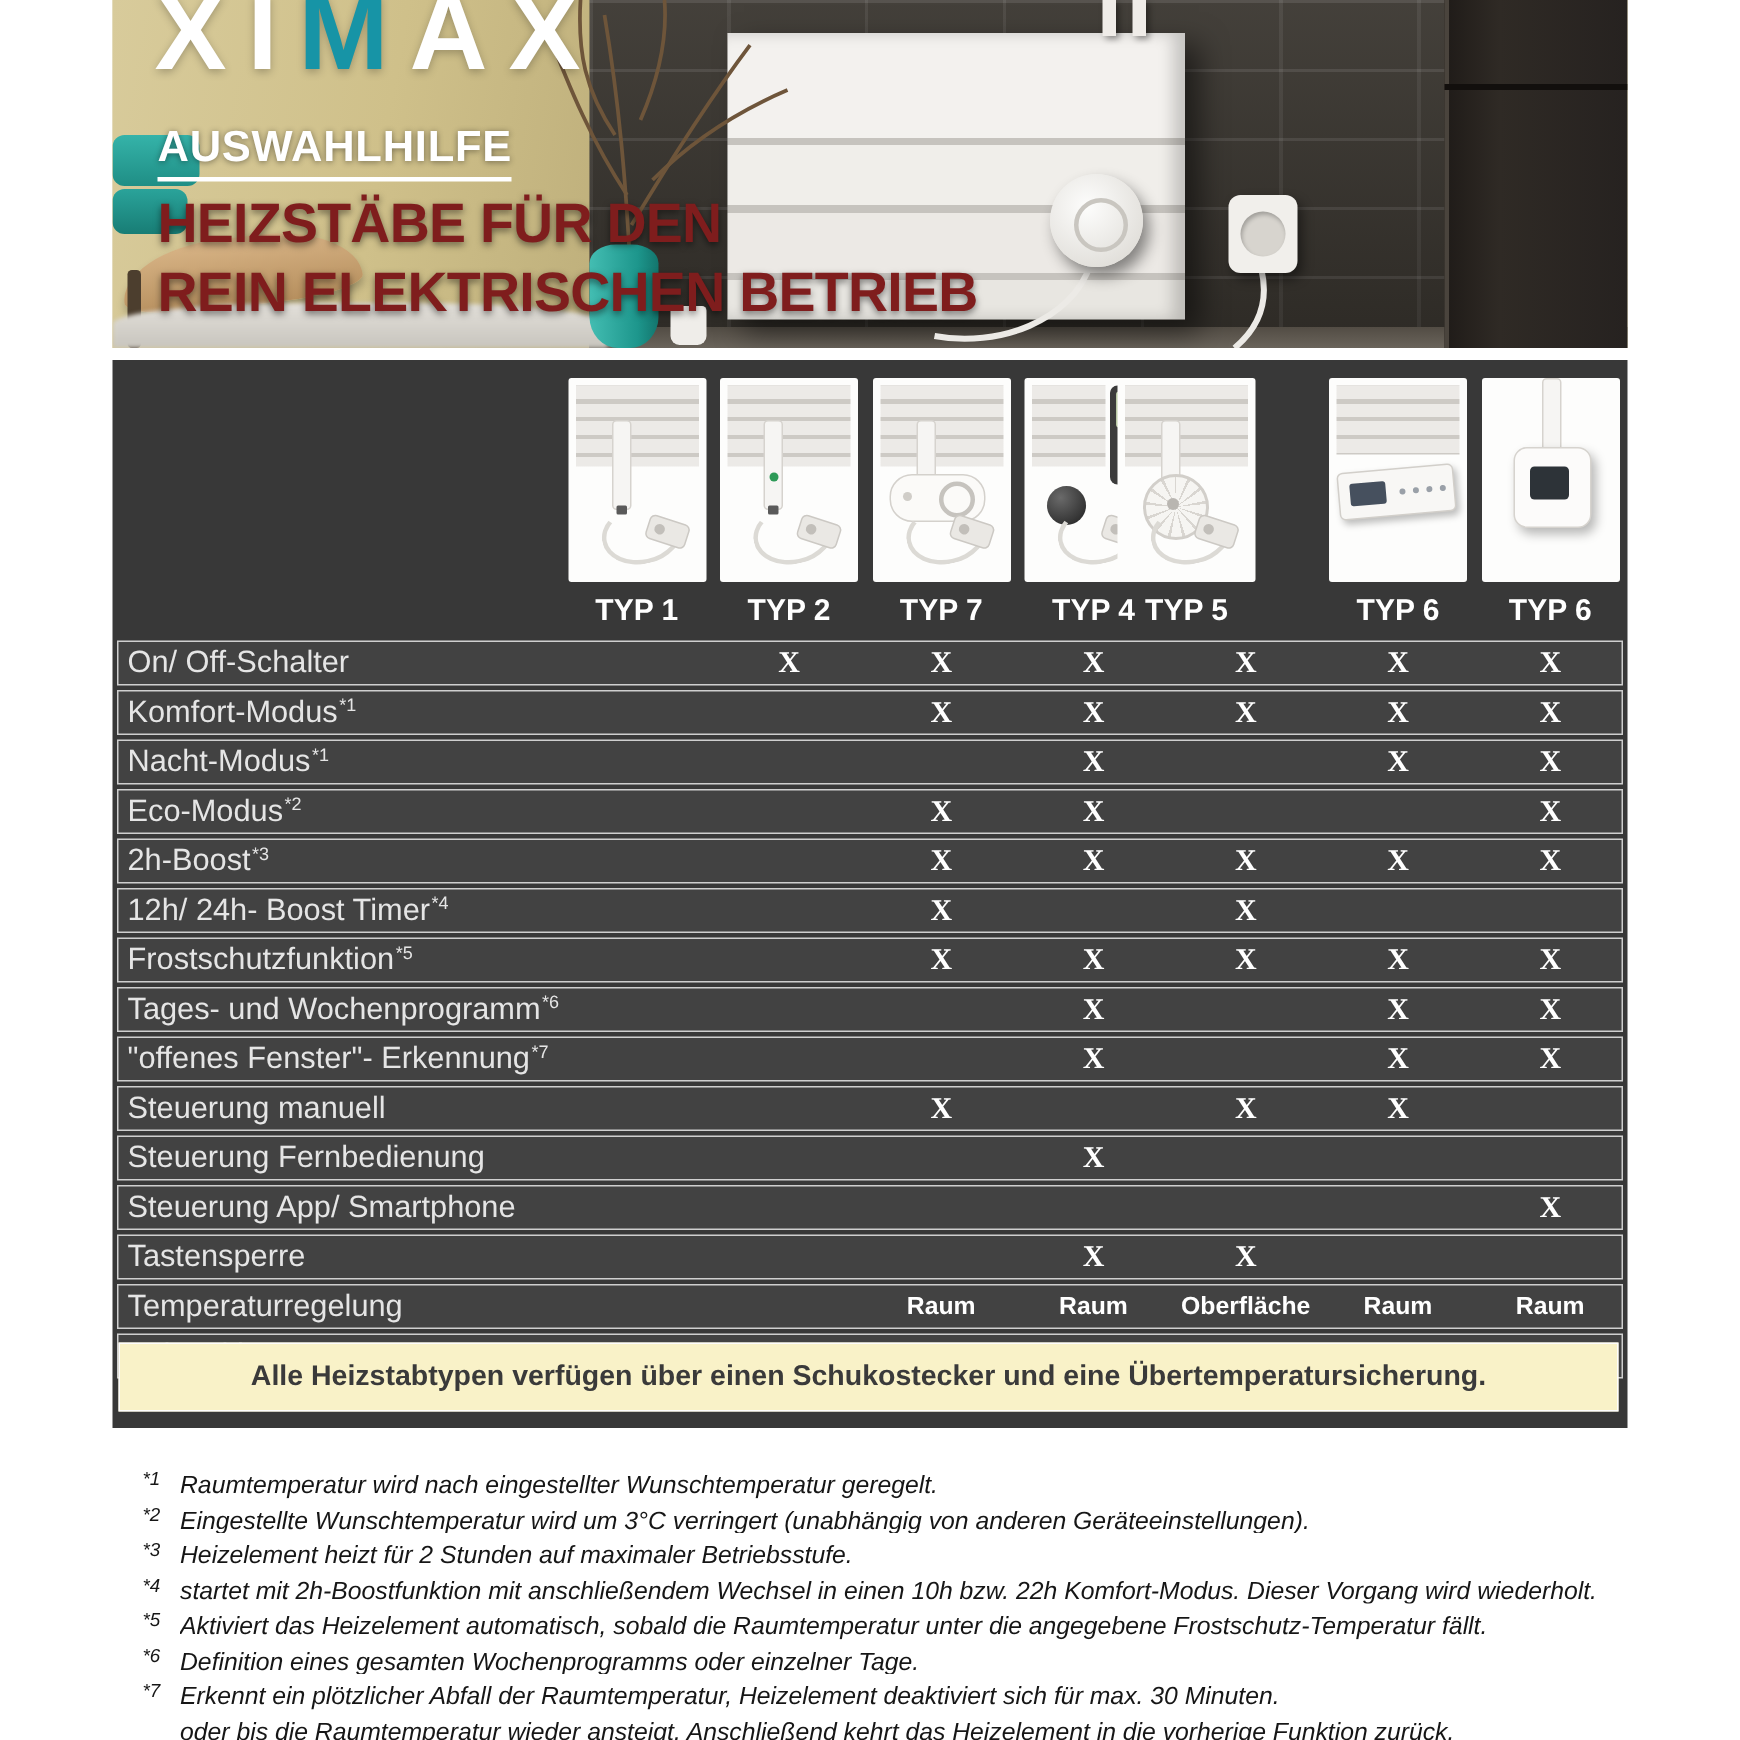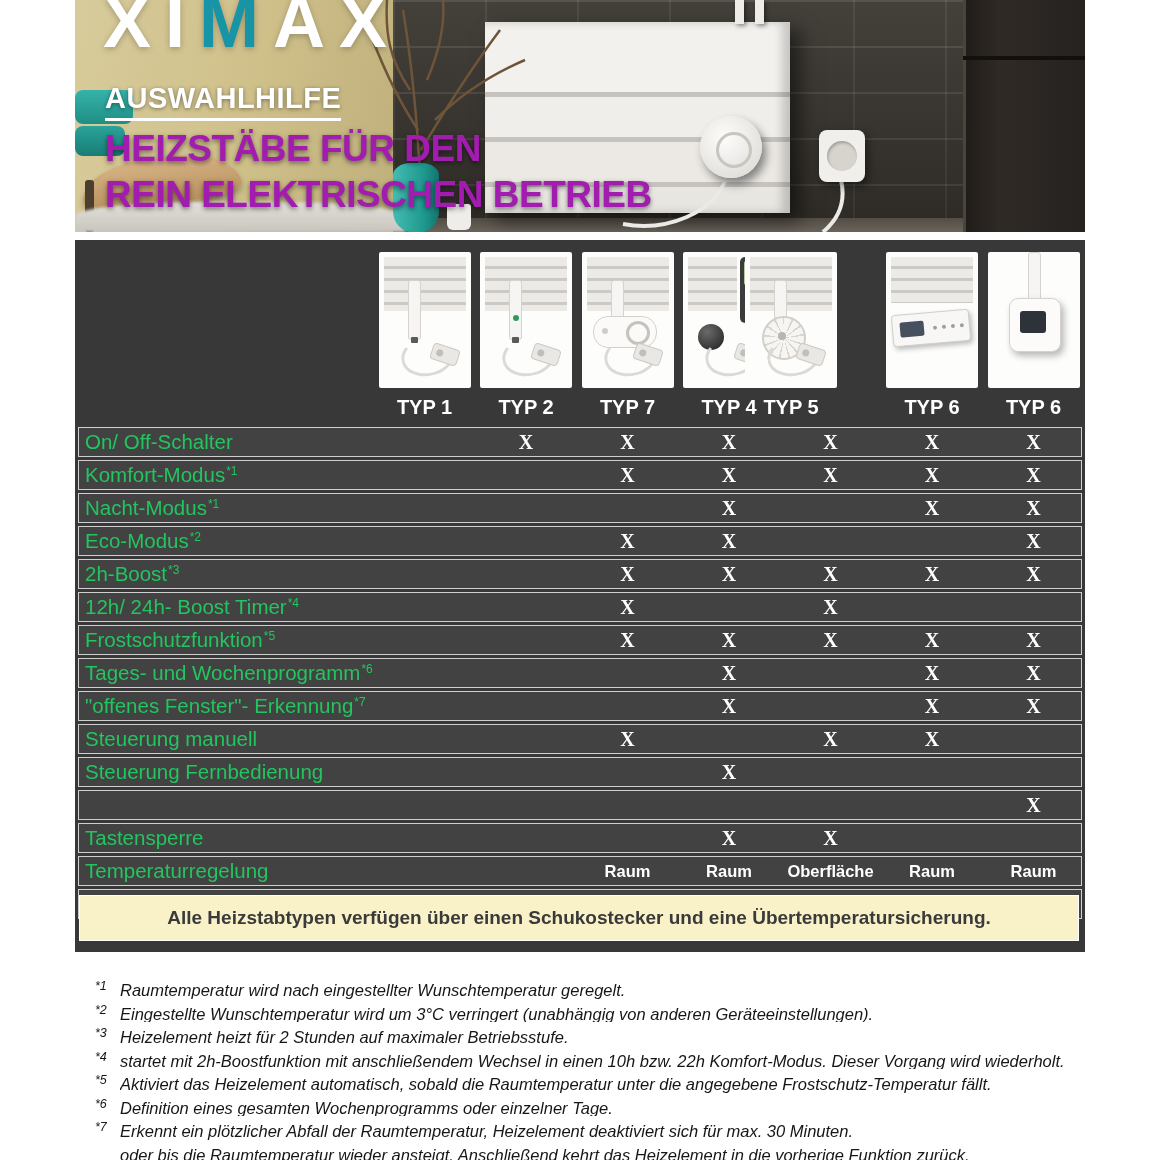--- a/index.html
+++ b/index.html
@@ -47,21 +47,21 @@
      background:linear-gradient(90deg,#43bdb2,#1d968c 70%,#13756d);border-radius:38% 38% 42% 42%/18% 18% 30% 30%;}
   .mug{position:absolute;left:372px;top:204px;width:24px;height:26px;background:#efede9;border-radius:3px 3px 6px 6px;}
   .branches{position:absolute;left:210px;top:0;width:270px;height:175px;}
   .cables{position:absolute;left:0;top:0;width:1010px;height:232px;}
 
   .logo{position:absolute;left:28px;top:-14px;font-size:72px;font-weight:bold;color:#ffffff;
      letter-spacing:14px;line-height:1;text-shadow:0 2px 6px rgba(0,0,0,.25);}
   .logo .mid{color:#1794a6;}
   .eyebrow{position:absolute;left:30px;top:82px;font-size:29px;font-weight:bold;color:#ffffff;
      letter-spacing:.5px;border-bottom:3px solid #ffffff;padding-bottom:3px;text-shadow:0 1px 4px rgba(0,0,0,.45);}
-  .titles{position:absolute;left:30px;top:126px;color:#a21caf;font-weight:bold;font-size:37px;line-height:46px;
+  .titles{position:absolute;left:30px;top:126px;color:#7f1d1d;font-weight:bold;font-size:37px;line-height:46px;
      letter-spacing:-.5px;text-shadow:0 2px 5px rgba(0,0,0,.5);}
 
   
   .panel{position:absolute;left:75px;top:240px;width:1010px;height:712px;background:#383838;}
   .typ-col{position:absolute;top:12px;width:92px;}
   .pbox{position:relative;width:92px;height:136px;background:#fdfdfc;border-radius:2px;overflow:hidden;}
   .plabel{margin-top:8px;text-align:center;color:#ffffff;font-weight:bold;font-size:20px;width:92px;}
 
   
   .pbox>div{position:absolute;}
@@ -97,21 +97,21 @@
      box-shadow:9px 0 #9aa0a8,18px 0 #9aa0a8,27px 0 #9aa0a8;}
   .v7 .rod{left:40px;top:0;height:48px;}
   .v7 .rod:after{display:none;}
   .v7 .dev{display:block;left:21px;top:46px;width:50px;height:52px;background:#fcfbfa;border:1px solid #d6d3ce;
      border-radius:9px;box-shadow:3px 4px 7px rgba(0,0,0,.28);}
   .v7 .dev:before{content:"";position:absolute;left:10px;top:12px;width:26px;height:22px;background:#2d3338;border-radius:3px;}
 
   
   .rows{position:absolute;left:3px;top:187px;width:1004px;}
   .trow{position:relative;height:28px;margin-bottom:3px;background:#424242;border:1px solid #cfcfcf;}
-  .rlabel{position:absolute;left:6px;top:2px;font-size:20.5px;color:#22c55e;white-space:nowrap;text-align:right;}
+  .rlabel{position:absolute;left:6px;top:2px;font-size:20.5px;color:#e5e5e5;white-space:nowrap;text-align:right;}
   .rsup{font-size:12px;vertical-align:7px;margin-left:1px;}
   .cell{position:absolute;top:0;width:90px;height:28px;line-height:28px;text-align:center;color:#ffffff;}
   .cell.xmark{font-family:"Liberation Serif",serif;font-weight:bold;font-size:20px;}
   .cell.val{font-weight:bold;font-size:16.5px;}
 
   .notebar{position:absolute;left:4px;top:655px;width:1000px;height:46px;background:#f9f2c8;
      border:1px solid #fdfdfd;box-sizing:border-box;}
   .notebar span{display:block;text-align:center;line-height:44px;font-weight:bold;font-size:19px;color:#3a3a3a;}
 
   
@@ -329,20 +329,21 @@
           <span class="cell xmark" style="left: 706.5px;">X</span>
           <span class="cell xmark" style="left: 808px;">X</span>
         </div>
 
   <div class="trow">
     <span class="rlabel"><span class="rtext">Steuerung Fernbedienung</span><span class="rsup"></span></span>
   <span class="cell xmark" style="left: 605px;">X</span>
         </div>
 
   <div class="trow">
+    <span class="rlabel"><span class="rtext">Steuerung App/ Smartphone</span><span class="rsup"></span></span>
   <span class="cell xmark" style="left: 909.5px;">X</span>
         </div>
 
   <div class="trow">
     <span class="rlabel"><span class="rtext">Tastensperre</span><span class="rsup"></span></span>
   <span class="cell xmark" style="left: 605px;">X</span>
           <span class="cell xmark" style="left: 706.5px;">X</span>
         </div>
 
   <div class="trow">

